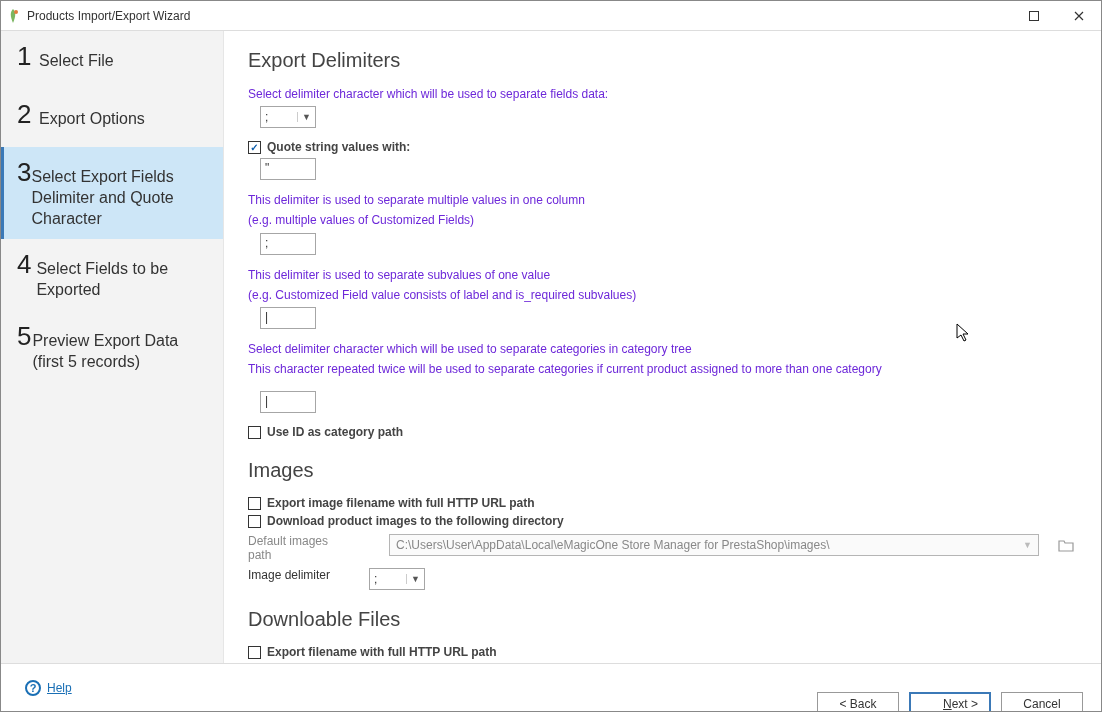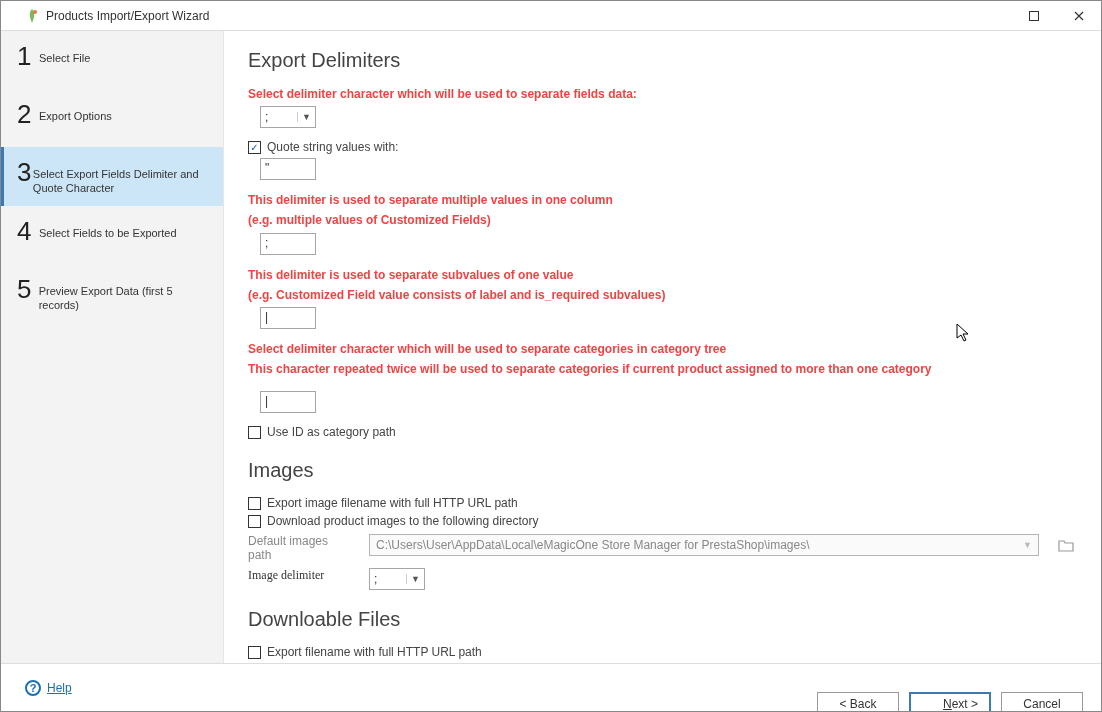--- a/index.html
+++ b/index.html
@@ -12,21 +12,21 @@
   height: 712px;
   overflow: hidden;
   border: 1px solid #888;
   position: relative;
 }
 
 .titlebar {
   height: 30px;
   display: flex;
   align-items: center;
-  padding-left: 23px;
+  padding-left: 4px;
   border-bottom: 1px solid #ddd;
   background: #fff;
 }
 .titlebar .app-icon {
   width: 16px; height: 16px; margin-right: 6px;
 }
 .titlebar .title { flex: 1; font-size: 12px; color: #333; }
 .titlebar .win-btns { display: flex; }
 .titlebar .win-btn {
   width: 45px; height: 30px;
@@ -53,21 +53,21 @@
 }
 .sidebar .step .num {
   font-size: 26px;
   font-weight: 300;
   color: #222;
   width: 22px;
   line-height: 1;
   margin-top: 2px;
 }
 .sidebar .step .label {
-  font-size: 11px;
+  font-size: 16px;
   color: #333;
   padding-top: 10px;
   line-height: 1.3;
 }
 .sidebar .step.active {
   background: #cde6f7;
   border-left: 3px solid #3b79b7;
   padding-left: 13px;
 }
 
@@ -77,24 +77,23 @@
   overflow: hidden;
 }
 .section-h1 {
   font-size: 20px;
   font-weight: 400;
   color: #444;
   margin-bottom: 14px;
 }
 .desc {
   font-size: 12px;
-  color: #ef4444;
+  color: #6d28d9;
   line-height: 1.35;
   margin-bottom: 4px;
-  font-weight: bold;
 }
 .field-row {
   margin-left: 12px;
   margin-top: 4px;
   margin-bottom: 12px;
 }
 .combo, .txt-sm {
   border: 1px solid #a6a6a6;
   height: 22px;
   font-size: 12px;
@@ -110,38 +109,39 @@
 .combo .caret {
   border-left: 1px solid #ccc;
   padding-left: 4px;
   color: #555;
   font-size: 9px;
 }
 .txt-sm { width: 56px; display:inline-block; }
 .chk-row {
   display: flex; align-items: center; gap: 6px;
   margin-bottom: 4px;
+  font-weight: bold;
 }
 .chk {
   width: 13px; height: 13px; border: 1px solid #333;
   display: inline-flex; align-items: center; justify-content: center;
   font-size: 10px; color: #0b5cab; background: #fff;
 }
 .chk.checked::after { content: "✓"; }
 
 .inline-label { font-size: 12px; color: #444; }
 
 .img-section .row2 {
   display: flex; align-items: flex-start; gap: 16px; margin-top: 6px;
 }
 .path-input {
   flex: 1; height: 22px; border: 1px solid #b5b5b5;
   background: #fafafa; color: #888; font-size: 12px;
   padding: 2px 6px;
-  display: flex; align-items: center; justify-content: space-between;
+  display: flex; align-items: center; justify-content: space-between; margin-left: 20px;
 }
 .path-input .caret2 { color: #bbb; font-size: 9px; }
 .folder-btn {
   width: 22px; height: 22px; color: #888;
   display:flex; align-items:center; justify-content:center;
 }
 
 
 .footer {
   position: absolute;
@@ -293,21 +293,21 @@
           <span>C:\Users\User\AppData\Local\eMagicOne Store Manager for PrestaShop\images\</span>
           <span class="caret2">▼</span>
         </div>
         <div class="folder-btn">
           <svg width="16" height="14" viewBox="0 0 16 14">
               <path d="M1 3 h5 l1 2 h8 v8 h-14 z" fill="none" stroke="#999" stroke-width="1.2"></path>
             </svg>
         </div>
       </div>
       <div class="row2">
-        <span style="width:105px;font-family:Liberation Serif, serif;">Image delimiter</span>
+        <span style="width:105px;">Image delimiter</span>
         <div class="combo">
           <span>;</span>
           <span class="caret">▼</span>
         </div>
       </div>
     </div>
 
     <div class="section-h1" style="margin-top:18px;">Downloable Files</div>
     <div class="chk-row">
       <span class="chk"></span>

